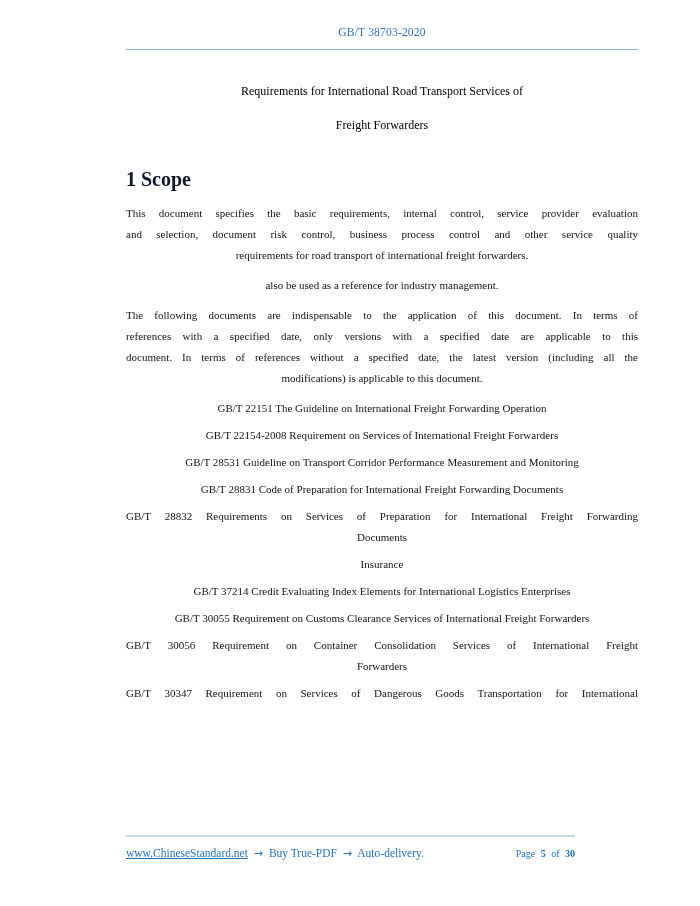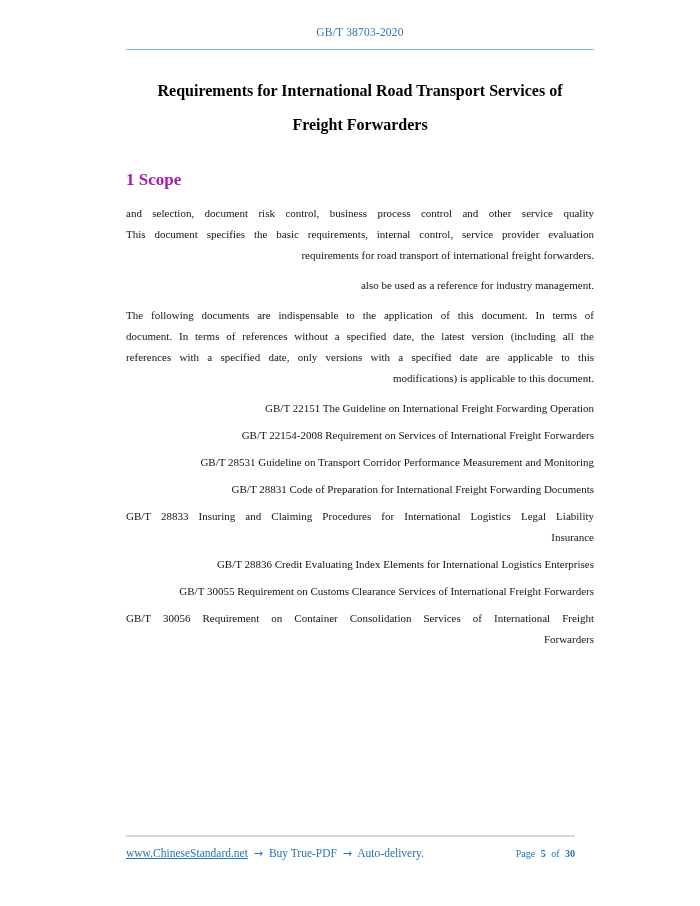--- a/index.html
+++ b/index.html
@@ -1,56 +1,56 @@
 <!DOCTYPE html>
 <html><head>
 <meta charset="utf-8">
 <style>
   html,body{margin:0;padding:0;background:#ffffff;}
   .page{
     position:relative;
     width:700px;height:906px;
     box-sizing:border-box;
     background:#ffffff;
-    padding:25px 106px 0 126px;
+    padding:25px 62px 0 126px;
     font-family:"Liberation Serif","DejaVu Serif",serif;
     color:#131313;
     overflow:hidden;
   }
   .hdr-num{
     text-align:center;
     color:#2e74b5;
     font-size:11.5px;
     line-height:15px;
     letter-spacing:.2px;
   }
   .hdr-rule{
     margin-top:9px;
     border-top:1.5px solid #8ab8de;
     height:0;
   }
   h1.doc-title{
     margin:24px 0 0 0;
-    font-size:16px;
-    font-weight:bold;
+    font-size:12px;
+    font-weight:normal;
     color:#000;
     text-align:center;
     line-height:34px;
   }
   h1.doc-title .tl{display:block;}
   h2.sec{
     margin:26px 0 12px 0;
-    font-size:17px;
+    font-size:20px;
     line-height:23px;
     font-weight:bold;
-    color:#a21caf;
+    color:#0f172a;
   }
   .para{margin:9px 0;font-size:11px;line-height:21px;}
   .ref{margin:6px 0;font-size:11px;line-height:21px;}
-  .ln{text-align:right;}
+  .ln{text-align:center;}
   .sp{text-align:justify;text-align-last:justify;}
   .footer{
     position:absolute;
     left:126px;right:125px;top:835px;
     border-top:2px solid #cdd9e6;
     padding-top:9px;
     display:flex;
     justify-content:space-between;
     align-items:baseline;
     color:#2373b7;
@@ -75,62 +75,68 @@
   </div>
 
   <h1 class="doc-title">
     <span class="tl">Requirements for International Road Transport Services of</span>
     <span class="tl">Freight Forwarders</span>
   </h1>
 
   <h2 class="sec">1 Scope</h2>
 
   <p class="para">
+    <span class="ln sp" style="display:block">This document specifies the basic requirements, internal control, service provider evaluation</span>
     <span class="ln sp" style="display:block">and selection, document risk control, business process control and other service quality</span>
-    <span class="ln sp" style="display:block">This document specifies the basic requirements, internal control, service provider evaluation</span>
     <span class="ln" style="display:block">requirements for road transport of international freight forwarders.</span>
   </p>
 
   <p class="para">
     <span class="ln" style="display:block">also be used as a reference for industry management.</span>
   </p>
 
 
   <p class="para">
     <span class="ln sp" style="display:block">The following documents are indispensable to the application of this document. In terms of</span>
+    <span class="ln sp" style="display:block">references with a specified date, only versions with a specified date are applicable to this</span>
     <span class="ln sp" style="display:block">document. In terms of references without a specified date, the latest version (including all the</span>
-    <span class="ln sp" style="display:block">references with a specified date, only versions with a specified date are applicable to this</span>
     <span class="ln" style="display:block">modifications) is applicable to this document.</span>
   </p>
 
   <p class="ref">
     <span class="ln" style="display:block">GB/T 22151 The Guideline on International Freight Forwarding Operation</span>
   </p>
   <p class="ref">
     <span class="ln" style="display:block">GB/T 22154-2008 Requirement on Services of International Freight Forwarders</span>
   </p>
   <p class="ref">
     <span class="ln" style="display:block">GB/T 28531 Guideline on Transport Corridor Performance Measurement and Monitoring</span>
   </p>
   <p class="ref">
     <span class="ln" style="display:block">GB/T 28831 Code of Preparation for International Freight Forwarding Documents</span>
   </p>
   <p class="ref">
-    <span class="ln sp" style="display:block">GB/T 28833 Insuring and Claiming Procedures for International Logistics Legal Liability</span>
+    <span class="ln sp" style="display:block">GB/T 28832 Requirements on Services of Preparation for International Freight Forwarding</span>
+    <span class="ln" style="display:block">Documents</span>
+  </p>
+  <p class="ref">
     <span class="ln" style="display:block">Insurance</span>
   </p>
   <p class="ref">
-    <span class="ln" style="display:block">GB/T 28836 Credit Evaluating Index Elements for International Logistics Enterprises</span>
+    <span class="ln" style="display:block">GB/T 37214 Credit Evaluating Index Elements for International Logistics Enterprises</span>
   </p>
   <p class="ref">
     <span class="ln" style="display:block">GB/T 30055 Requirement on Customs Clearance Services of International Freight Forwarders</span>
   </p>
   <p class="ref">
     <span class="ln sp" style="display:block">GB/T 30056 Requirement on Container Consolidation Services of International Freight</span>
     <span class="ln" style="display:block">Forwarders</span>
+  </p>
+  <p class="ref">
+    <span class="ln sp" style="display:block">GB/T 30347 Requirement on Services of Dangerous Goods Transportation for International</span>
   </p>
 
   <div class="footer">
     <div class="fleft">
       <span class="site-link">www.ChineseStandard.net</span>
       <span class="arrow">→</span>
       <span>Buy True-PDF</span>
       <span class="arrow">→</span>
       <span>Auto-delivery.</span>
     </div>

